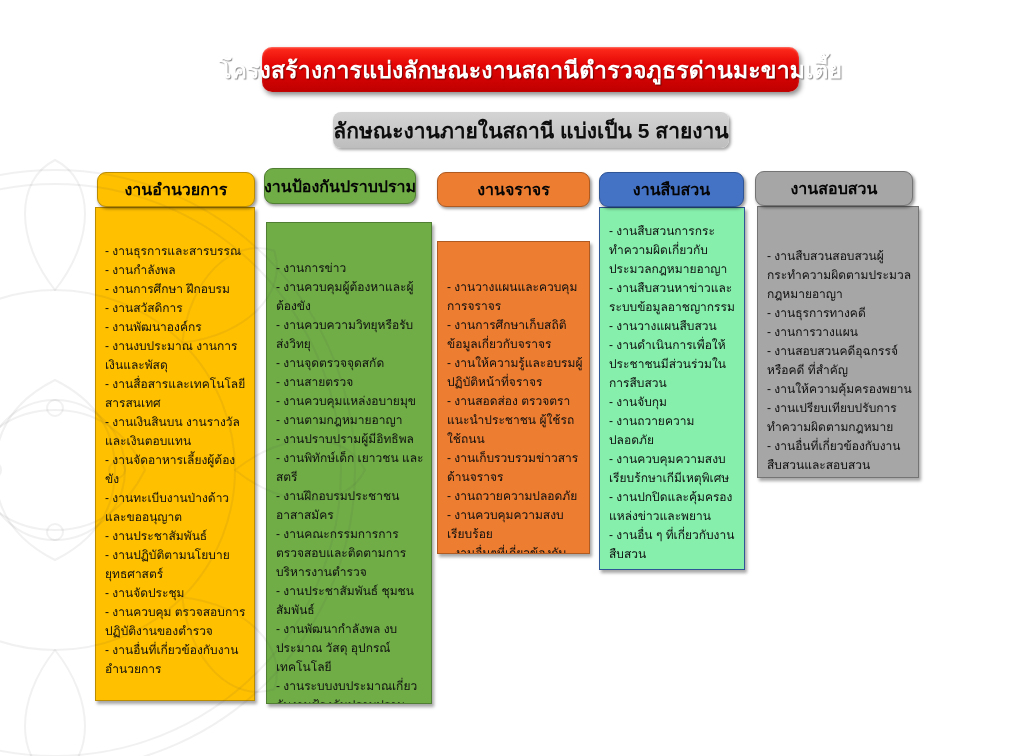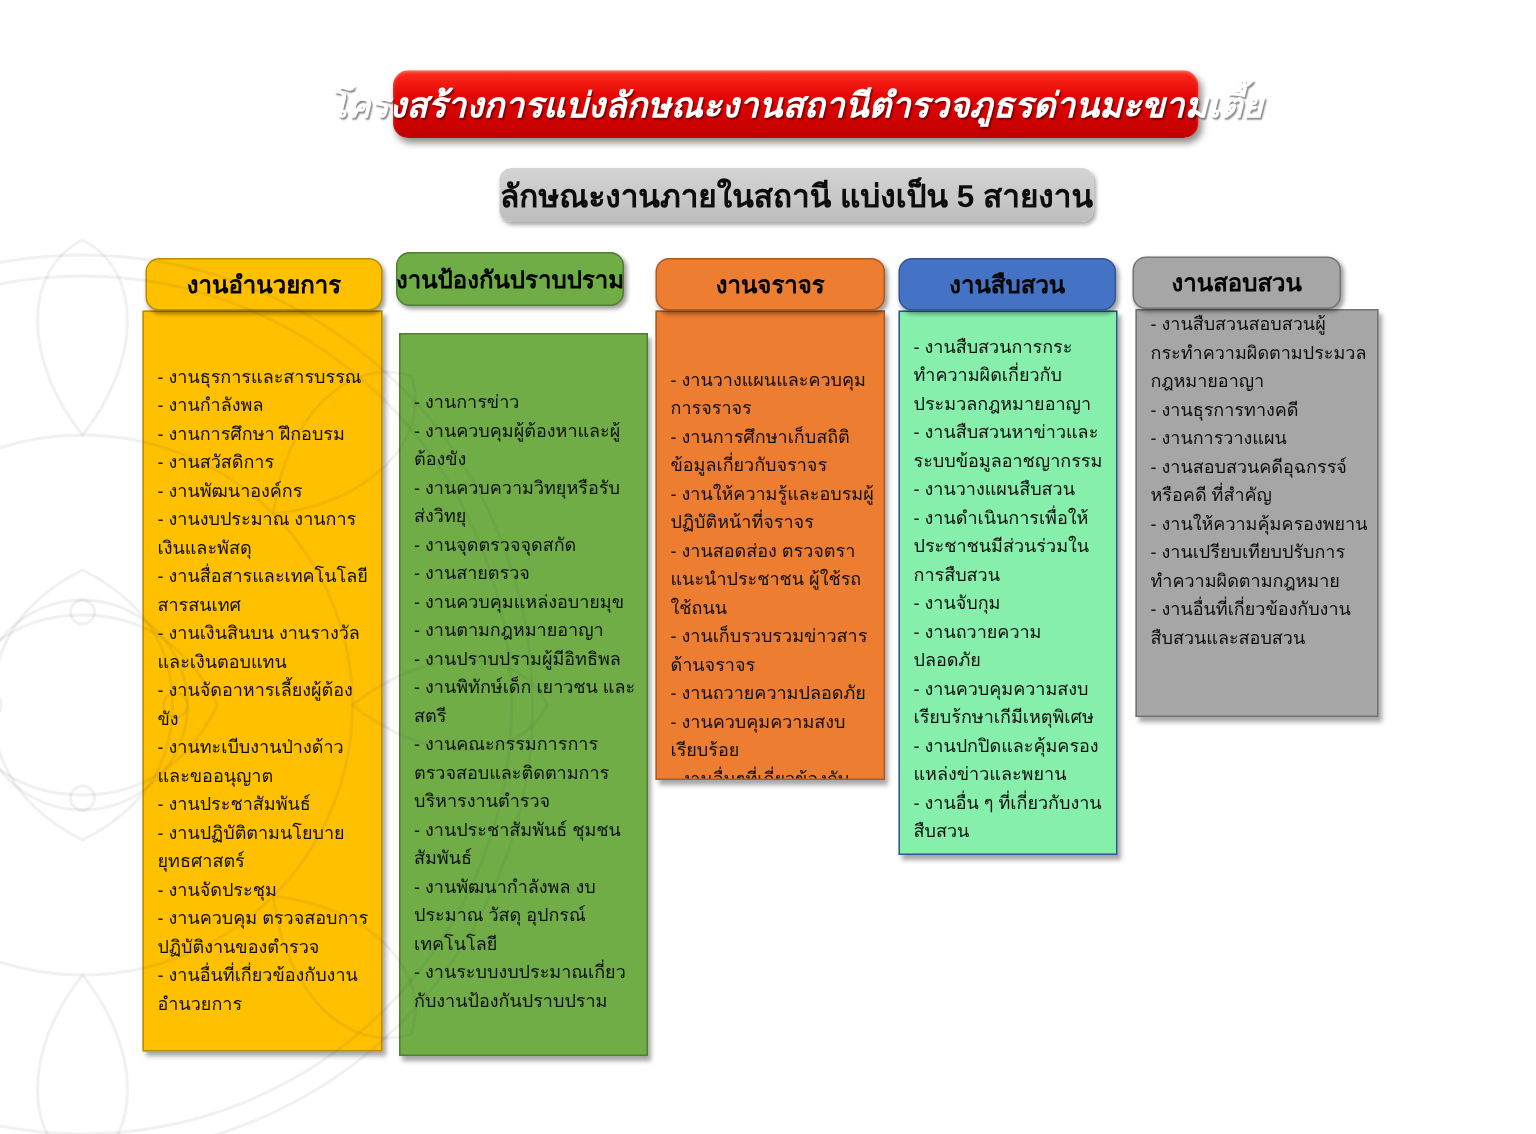--- a/index.html
+++ b/index.html
@@ -10,21 +10,21 @@
   
   .title-banner{
     position:absolute;left:262px;top:47px;width:537px;height:45px;
     border-radius:10px;
     background:linear-gradient(180deg,#ff३? 0%);
     background:linear-gradient(180deg,#ff2d1c 0%,#e30505 40%,#bf0000 100%);
     box-shadow:2px 3px 5px rgba(0,0,0,.45), inset 0 1px 2px rgba(255,255,255,.35);
     display:flex;align-items:center;justify-content:center;
     color:#fff;font-size:23px;font-weight:bold;letter-spacing:.2px;
     text-shadow:1px 1px 1px rgba(0,0,0,.45);
-    z-index:3;white-space:nowrap;font-style:italic;
+    z-index:3;white-space:nowrap;
   }
   .subtitle-banner{
     position:absolute;left:333px;top:112px;width:396px;height:36px;
     border-radius:8px;
     background:linear-gradient(180deg,#d4d4d4 0%,#c7c7c7 60%,#bdbdbd 100%);
     box-shadow:1.5px 2px 3px rgba(0,0,0,.35);
     display:flex;align-items:center;justify-content:center;
     color:#0d0d0d;font-size:21px;font-weight:bold;
     z-index:3;white-space:nowrap;
   }
@@ -46,22 +46,22 @@
   .work-item{margin:0;}
   
   .c1 .col-header{left:97px; top:172px;width:158px;height:35px;}
   .c1 .col-body  {left:95px; top:207px;width:160px;height:494px;padding-top:34px;}
   .c2 .col-header{left:264px;top:168px;width:152px;height:36px;}
   .c2 .col-body  {left:266px;top:204px;width:166px;height:482px;padding-top:36px;}
   .c3 .col-header{left:437px;top:172px;width:153px;height:35px;}
   .c3 .col-body  {left:437px;top:207px;width:153px;height:313px;padding-top:36px;}
   .c4 .col-header{left:599px;top:172px;width:145px;height:35px;}
   .c4 .col-body  {left:599px;top:207px;width:146px;height:363px;padding-top:14px;}
-  .c5 .col-header{left:755px;top:171px;width:139px;height:35px;}
-  .c5 .col-body  {left:757px;top:206px;width:162px;height:272px;}
+  .c5 .col-header{left:755px;top:171px;width:158px;height:35px;}
+  .c5 .col-body  {left:757px;top:206px;width:162px;height:272px;padding-top:40px;}
   
   .watermark{
     position:absolute;left:-265px;top:150px;width:640px;height:640px;
     z-index:5;pointer-events:none;
   }
 </style>
 </head>
 <body>
 
 <div id="canvas">
@@ -96,30 +96,31 @@
     <div class="col-body" style="background: rgb(112, 173, 71); border-color: rgb(80, 126, 50); margin-top: 18px;">
         <div class="work-item">- งานการข่าว</div>
         <div class="work-item">- งานควบคุมผู้ต้องหาและผู้ต้องขัง</div>
         <div class="work-item">- งานควบความวิทยุหรือรับส่งวิทยุ</div>
         <div class="work-item">- งานจุดตรวจจุดสกัด</div>
         <div class="work-item">- งานสายตรวจ</div>
         <div class="work-item">- งานควบคุมแหล่งอบายมุข</div>
         <div class="work-item">- งานตามกฎหมายอาญา</div>
         <div class="work-item">- งานปราบปรามผู้มีอิทธิพล</div>
         <div class="work-item">- งานพิทักษ์เด็ก เยาวชน และสตรี</div>
+        <div class="work-item">- งานฝึกอบรมประชาชนอาสาสมัคร</div>
         <div class="work-item">- งานคณะกรรมการการตรวจสอบและติดตามการบริหารงานตำรวจ</div>
         <div class="work-item">- งานประชาสัมพันธ์ ชุมชนสัมพันธ์</div>
         <div class="work-item">- งานพัฒนากำลังพล งบประมาณ วัสดุ อุปกรณ์ เทคโนโลยี</div>
         <div class="work-item">- งานระบบงบประมาณเกี่ยวกับงานป้องกันปราบปราม</div>
       </div>
   </div>
 
   <div class="column c3">
     <div class="col-header" style="background: rgb(237, 125, 49); border-color: rgb(174, 90, 33);">งานจราจร</div>
-    <div class="col-body" style="background: rgb(237, 125, 49); border-color: rgb(174, 90, 33);">
+    <div class="col-body" style="background: rgb(237, 125, 49); border-color: rgb(174, 90, 33); margin-top: 34px;">
         <div class="work-item">- งานวางแผนและควบคุมการจราจร</div>
         <div class="work-item">- งานการศึกษาเก็บสถิติข้อมูลเกี่ยวกับจราจร</div>
         <div class="work-item">- งานให้ความรู้และอบรมผู้ปฏิบัติหน้าที่จราจร</div>
         <div class="work-item">- งานสอดส่อง ตรวจตรา แนะนำประชาชน ผู้ใช้รถใช้ถนน</div>
         <div class="work-item">- งานเก็บรวบรวมข่าวสารด้านจราจร</div>
         <div class="work-item">- งานถวายความปลอดภัย</div>
         <div class="work-item">- งานควบคุมความสงบเรียบร้อย</div>
         <div class="work-item">- งานอื่นๆที่เกี่ยวข้องกับงานจราจร</div>
       </div>
   </div>

